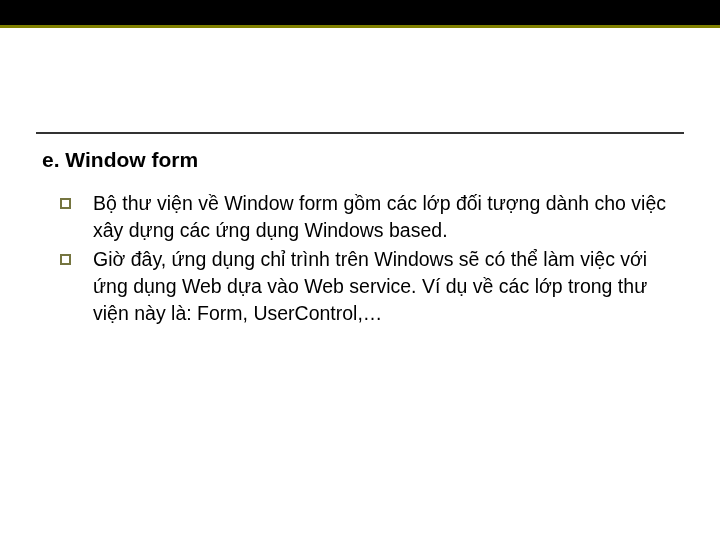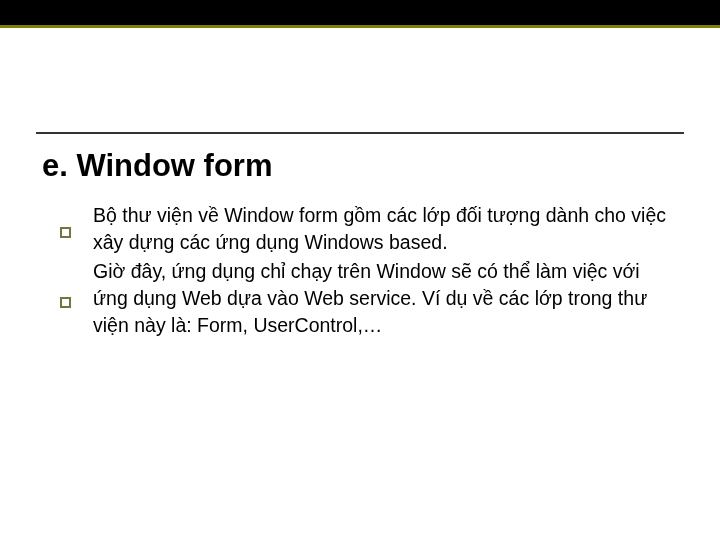--- a/index.html
+++ b/index.html
@@ -24,31 +24,31 @@
     height: 2px;
     background: #333333;
   }
   .content {
     position: absolute;
     top: 148px;
     left: 42px;
     right: 42px;
   }
   .heading {
-    font-size: 31px;
+    font-size: 21px;
     font-weight: bold;
     color: #000000;
     margin-bottom: 18px;
   }
   .bullet-list {
     padding-left: 18px;
   }
   .bullet-item {
     display: flex;
-    align-items: center;
+    align-items: flex-start;
     margin-bottom: 2px;
   }
   .bullet-marker {
     flex: 0 0 auto;
     width: 11px;
     height: 11px;
     border: 2px solid #757540;
     margin-top: 8px;
     margin-right: 22px;
   }
@@ -68,16 +68,16 @@
 
 <div class="content">
   <div class="heading">e. Window form</div>
   <div class="bullet-list">
     <div class="bullet-item">
       <div class="bullet-marker"></div>
       <div class="bullet-text">Bộ thư viện về Window form gồm các lớp đối tượng dành cho việc xây dựng các ứng dụng Windows based.</div>
     </div>
     <div class="bullet-item">
       <div class="bullet-marker"></div>
-      <div class="bullet-text">Giờ đây, ứng dụng chỉ chạy trên Window sẽ có thể làm việc với ứng dụng Web dựa vào Web service. Ví dụ về các lớp trong thư viện này là: Form, UserControl,…</div>
+      <div class="bullet-text">Giờ đây, ứng dụng chỉ trình trên Windows sẽ có thể làm việc với ứng dụng Web dựa vào Web service. Ví dụ về các lớp trong thư viện này là: Form, UserControl,…</div>
     </div>
   </div>
 </div>
 
 </body></html>

